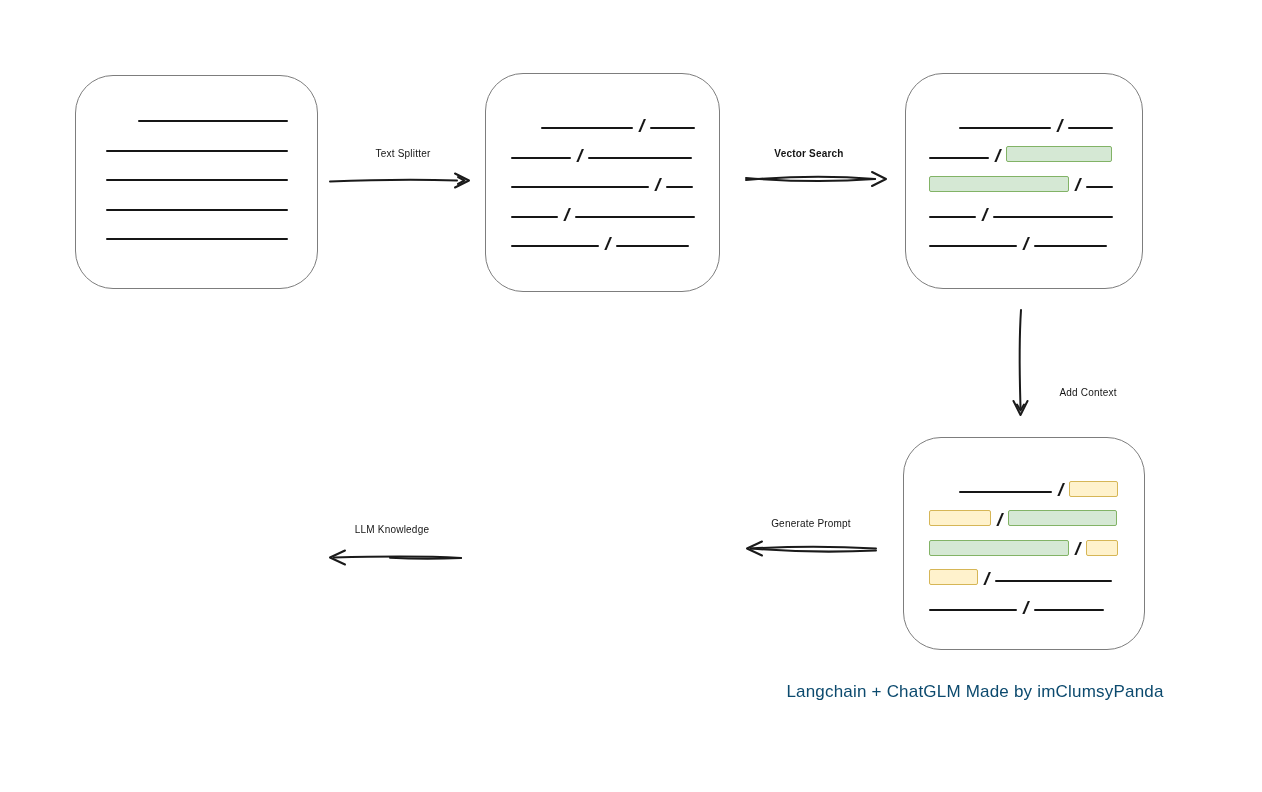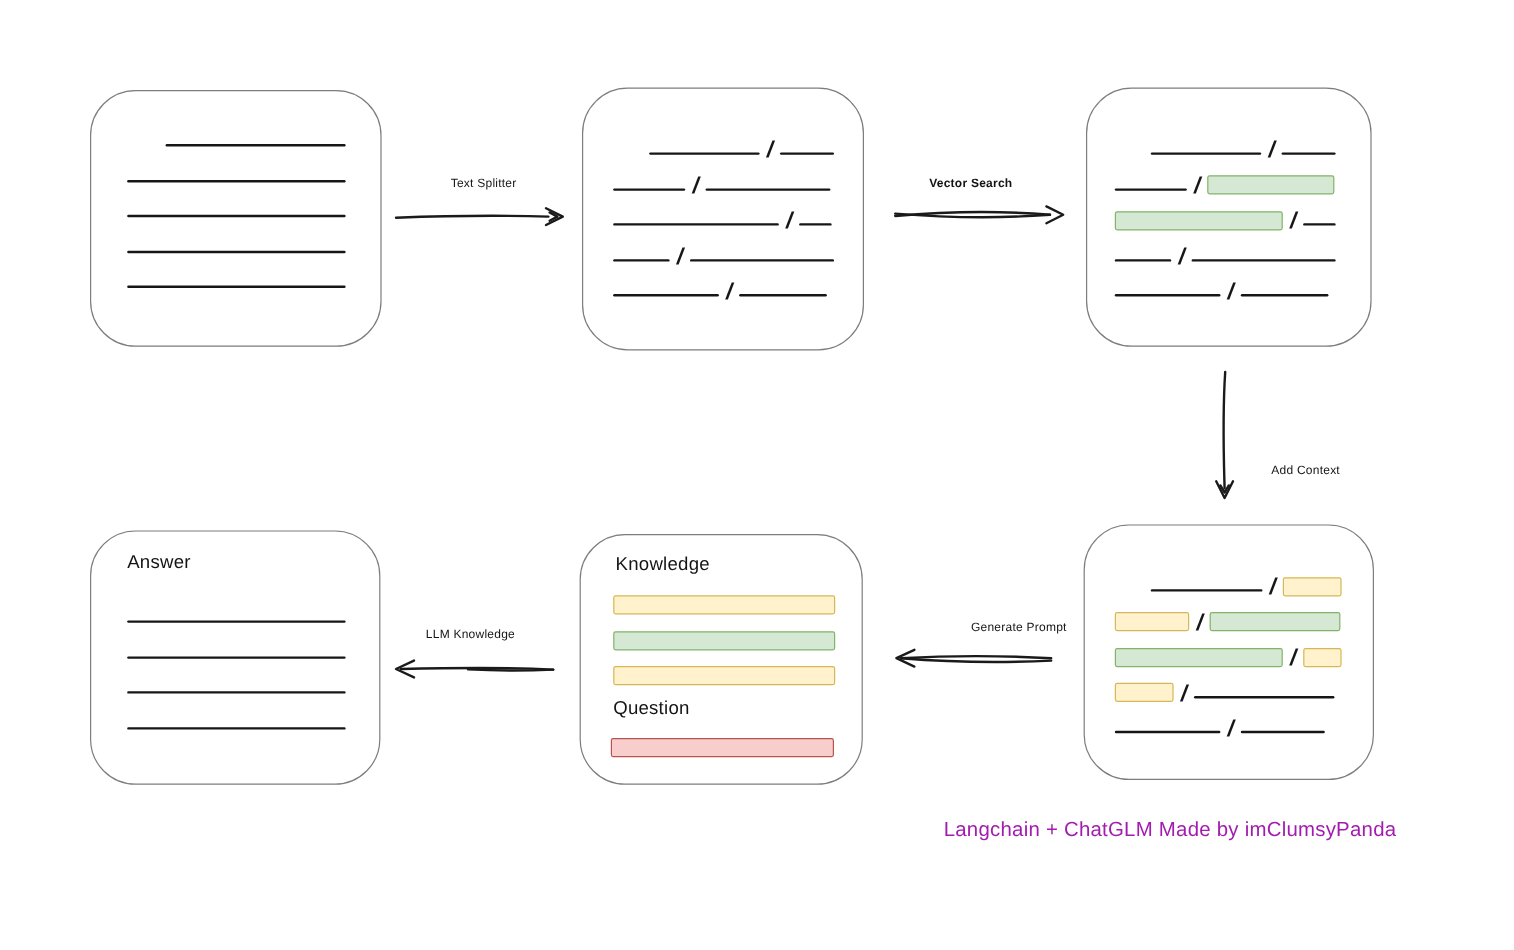--- a/index.html
+++ b/index.html
@@ -14,21 +14,21 @@
   .rows { position:absolute; }
   .seg-row { display:flex; align-items:flex-end; column-gap:6px; height:29.5px; }
   .line-seg { height:2px; background:#161616; border-radius:1.5px; }
   .slash { font-size:19px; line-height:15px; font-weight:600; color:#161616; margin-bottom:-4px; font-style:italic; }
   .bar { height:14px; border:1.7px solid; border-radius:2px; margin-bottom:-3.5px; }
   .bar-green  { background:#d5e8d4; border-color:#82b366; }
   .bar-yellow { background:#fff2cc; border-color:#d6b656; }
   .bar-red    { background:#f8cecc; border-color:#b85450; }
   .box-heading { position:absolute; font-size:15.5px; letter-spacing:.2px; color:#141414; }
   .arrow-label { position:absolute; transform:translateX(-50%); font-size:10px; letter-spacing:.2px; color:#141414; white-space:nowrap; }
-  .caption { position:absolute; transform:translateX(-50%); font-size:17px; letter-spacing:.2px; color:#a21caf; white-space:nowrap; }
+  .caption { position:absolute; transform:translateX(-50%); font-size:17px; letter-spacing:.2px; color:#0c4a6e; white-space:nowrap; }
   .arrow { position:absolute; }
   .arrow svg { display:block; overflow:visible; }
   .arrow path, .arrow polyline { fill:none; stroke:#1a1a1a; stroke-width:2; stroke-linecap:round; stroke-linejoin:round; }
 </style>
 </head>
 <body>
 
 <div id="canvas">
 
   <div class="box" style="left:75px; top:75px; width:241px; height:212px;">
@@ -161,72 +161,35 @@
           <div class="line-seg" style="width: 117px;"></div>
         </div>
         <div class="seg-row">
           <div class="line-seg" style="width: 88px;"></div>
           <span class="slash">/</span>
           <div class="line-seg" style="width: 70px;"></div>
         </div>
       </div>
   </div>
 
-  <div class="arrow-label" style="left:811px; top:518px;margin-left:38px;">Generate Prompt</div>
+  <div class="arrow-label" style="left:811px; top:518px;">Generate Prompt</div>
   <div class="arrow" style="left:738px; top:538px;">
     <svg width="142" height="24" viewBox="0 0 142 24">
       <path d="M138,10.5 Q75,7 13,10.5"></path>
       <path d="M138,12.5 Q75,15.5 13,10.5"></path>
       <polyline points="24,3.5 9,10.5 24,17.5"></polyline>
     </svg>
   </div>
 
-  <div class="box" style="left:483px; top:445px; width:234px; height:207px;">
-    <div class="box-heading" style="left:29px; top:16px;">Knowledge</div>
-    <div class="rows" style="left:27px; top:33px;">
-        <div class="seg-row">
-          <div class="bar bar-yellow" style="width: 183px;"></div>
-        </div>
-        <div class="seg-row">
-          <div class="bar bar-green" style="width: 183px;"></div>
-        </div>
-        <div class="seg-row">
-          <div class="bar bar-yellow" style="width: 183px;"></div>
-        </div>
-      </div>
-    <div class="box-heading" style="left:27px; top:136px;">Question</div>
-    <div class="rows" style="left:25px; top:152px;">
-        <div class="seg-row">
-          <div class="bar bar-red" style="width: 184px;"></div>
-        </div>
-      </div>
-  </div>
 
   <div class="arrow-label" style="left:392px; top:524px;">LLM Knowledge</div>
   <div class="arrow" style="left:320px; top:546px;">
     <svg width="145" height="24" viewBox="0 0 145 24">
       <path d="M141,12 Q95,9.5 14,11.5"></path>
       <path d="M141,12 Q105,13.5 70,11.8"></path>
       <polyline points="25,4.5 10,11.5 25,18.5"></polyline>
     </svg>
   </div>
 
-  <div class="box" style="left:75px; top:442px; width:240px; height:210px;">
-    <div class="box-heading" style="left:30px; top:17px;">Answer</div>
-    <div class="rows" style="left:30px; top:46.5px;">
-        <div class="seg-row">
-          <div class="line-seg" style="width: 182px;"></div>
-        </div>
-        <div class="seg-row">
-          <div class="line-seg" style="width: 182px;"></div>
-        </div>
-        <div class="seg-row">
-          <div class="line-seg" style="width: 182px;"></div>
-        </div>
-        <div class="seg-row">
-          <div class="line-seg" style="width: 182px;"></div>
-        </div>
-      </div>
-  </div>
 
   <div class="caption" style="left:975px; top:682px;">Langchain + ChatGLM Made by imClumsyPanda</div>
 
 </div>
 
 </body></html>

